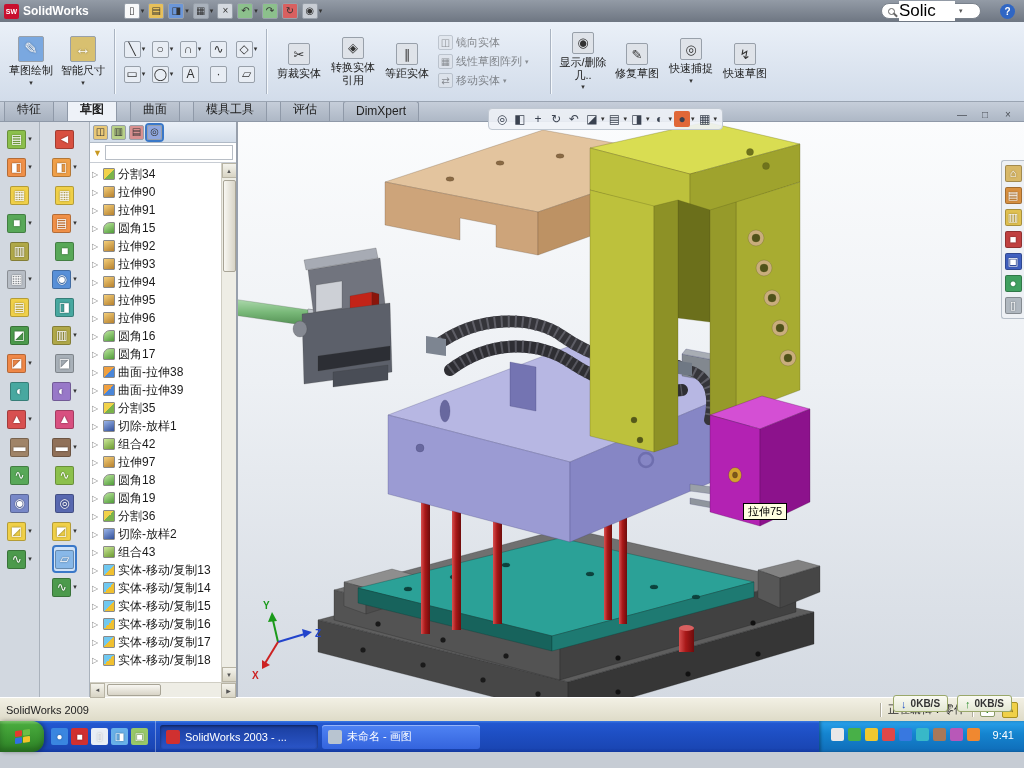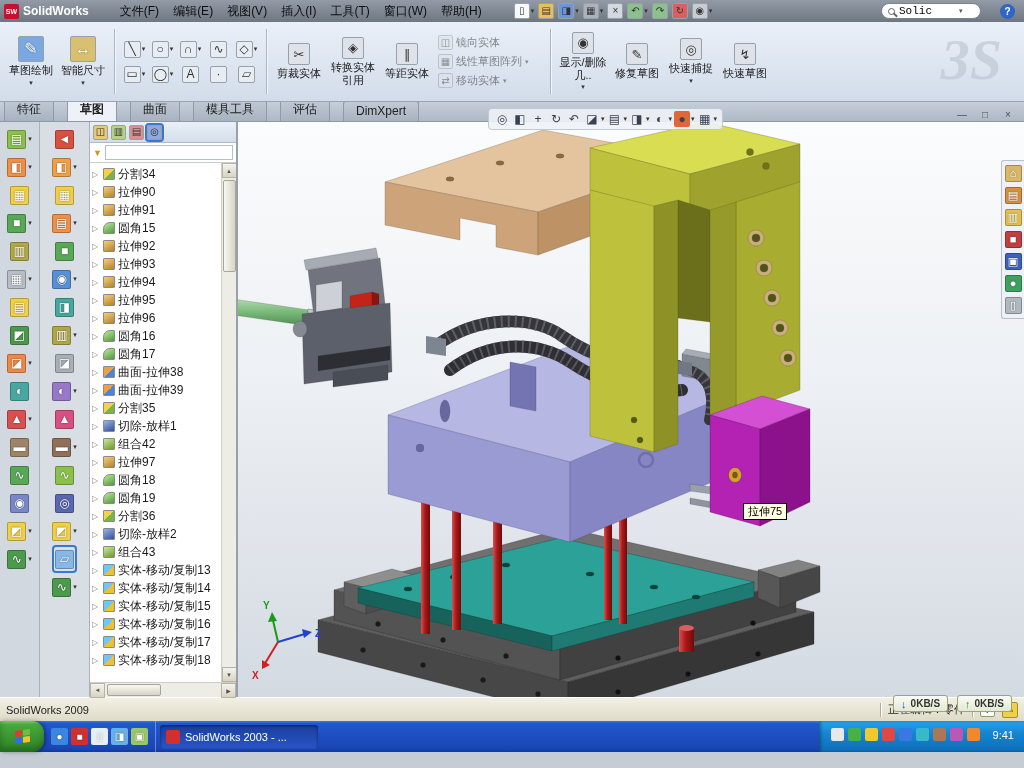--- a/index.html
+++ b/index.html
@@ -14,21 +14,21 @@
 .menubar{display:flex}
 .menu-item{font-size:12px;padding:3px 7px;color:#0e0e0e;cursor:default}
 .qa-icons{display:flex;gap:2px;margin-left:10px;align-items:center}
 .qa-item{display:flex;align-items:center;gap:1px;padding:1px}
 .chip{display:inline-flex;align-items:center;justify-content:center;width:16px;height:16px;background:#dfe3e9;border:1px solid #98a0aa;border-radius:2px;font-size:10px;color:#333;line-height:1;flex:none}
 .caret{display:none;font-size:7px;color:#333}
 .has-caret .caret{display:inline-block}
 .searchbox{margin-left:auto;display:flex;align-items:center;background:#fff;border:1px solid #7a828c;border-radius:9px;height:16px;padding:0 6px;width:100px;gap:4px}
 .mag{width:7px;height:7px;border:1.5px solid #666;border-radius:50%;position:relative;flex:none}
 .mag::after{content:"";position:absolute;width:5px;height:1.5px;background:#666;transform:rotate(45deg);right:-4px;bottom:-2px}
-.searchbox input{border:0;outline:0;width:56px;font-size:11px;font-family:Liberation Mono, monospace}
+.searchbox input{border:0;outline:0;width:56px;font-size:17px;font-family:Liberation Sans, sans-serif}
 .help-chip{width:15px;height:15px;border-radius:50%;background:#2f66c4;color:#fff;font-size:10px;font-weight:bold;display:flex;align-items:center;justify-content:center;margin:0 5px;flex:none}
 
 
 .ribbon{height:80px;background:linear-gradient(180deg,#eaf0f8,#d2dcea);border-bottom:1px solid #9aa4b2;display:flex;align-items:stretch;padding:3px 6px;gap:5px;position:relative}
 .rb-large-wrap{display:flex;gap:2px}
 .rb-large{width:50px;display:flex;flex-direction:column;align-items:center;justify-content:center;gap:2px}
 .chip.big{width:26px;height:26px;font-size:16px;color:#fff;text-shadow:0 0 2px rgba(0,0,0,.5)}
 .rb-label{font-size:11px;line-height:1.15;text-align:center;color:#1a1a1a;max-width:48px}
 .vsep{width:1px;background:#aab4c2;margin:4px 1px;box-shadow:1px 0 0 #f4f8fc;flex:none}
 .sketch-grid{display:grid;grid-template-columns:repeat(5,27px);grid-auto-rows:24px;align-content:center;gap:1px}
@@ -135,30 +135,20 @@
 </head>
 <body>
 
 <div id="app">
 
   <header class="titlebar">
     <div class="logo">
       <span class="logo-badge">SW</span>
       <span class="logo-text">SolidWorks</span>
     </div>
-    <nav class="menubar">
-
-    <span class="menu-item">文件(F)</span>
-        <span class="menu-item">编辑(E)</span>
-        <span class="menu-item">视图(V)</span>
-        <span class="menu-item">插入(I)</span>
-        <span class="menu-item">工具(T)</span>
-        <span class="menu-item">窗口(W)</span>
-        <span class="menu-item">帮助(H)</span>
-      </nav>
     <div class="qa-icons">
 
         <div class="qa-item has-caret">
           <span class="chip js-color js-glyph" style="background: rgb(248, 249, 250);">▯</span>
           <span class="caret">▾</span>
         </div>
 
         <div class="qa-item">
           <span class="chip js-color js-glyph" style="background: rgb(232, 192, 90);">▤</span>
 
@@ -333,21 +323,20 @@
           <span class="rb-label">快速捕捉</span>
           <span class="caret">▾</span>
         </div>
 
         <div class="rb-med">
           <span class="chip js-glyph">↯</span>
           <span class="rb-label">快速草图</span>
 
         </div>
       </div>
-    <div class="watermark">3S</div>
   </section>
 
   <div class="cm-tabs">
 
   <span class="cm-tab">特征</span>
       <span class="cm-tab active">草图</span>
       <span class="cm-tab">曲面</span>
       <span class="cm-tab">模具工具</span>
       <span class="cm-tab">评估</span>
       <span class="cm-tab">DimXpert</span>
@@ -1030,20 +1019,24 @@
         <span class="chip js-color js-glyph" style="background: rgb(104, 176, 232);">◨</span>
         <span class="chip js-color js-glyph" style="background: rgb(152, 200, 104);">▣</span>
       </div>
     <div style="display:flex;align-items:center">
 
         <div class="taskbtn active">
           <span class="chip js-color" style="background: rgb(208, 48, 48);"></span>
           <span class="task-label">SolidWorks 2003 - ...</span>
         </div>
 
+        <div class="taskbtn">
+          <span class="chip js-color" style="background: rgb(184, 196, 208);"></span>
+          <span class="task-label">未命名 - 画图</span>
+        </div>
       </div>
     <div class="tray">
       <span style="display:flex;gap:4px">
 
       <span class="chip js-color" style="background: rgb(232, 232, 232);"></span>
           <span class="chip js-color" style="background: rgb(72, 176, 72);"></span>
           <span class="chip js-color" style="background: rgb(240, 200, 48);"></span>
           <span class="chip js-color" style="background: rgb(224, 72, 72);"></span>
           <span class="chip js-color" style="background: rgb(56, 120, 224);"></span>
           <span class="chip js-color" style="background: rgb(56, 184, 200);"></span>

